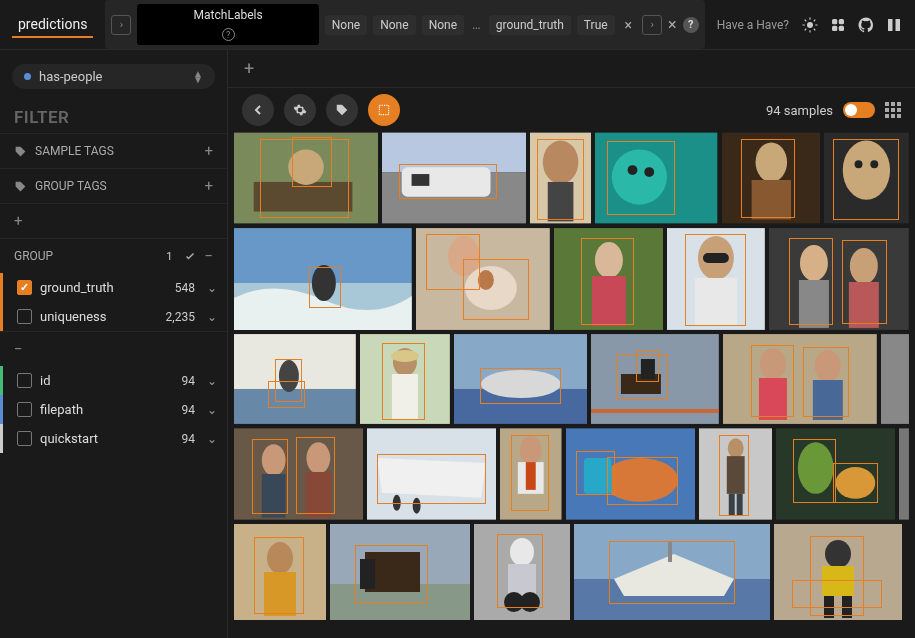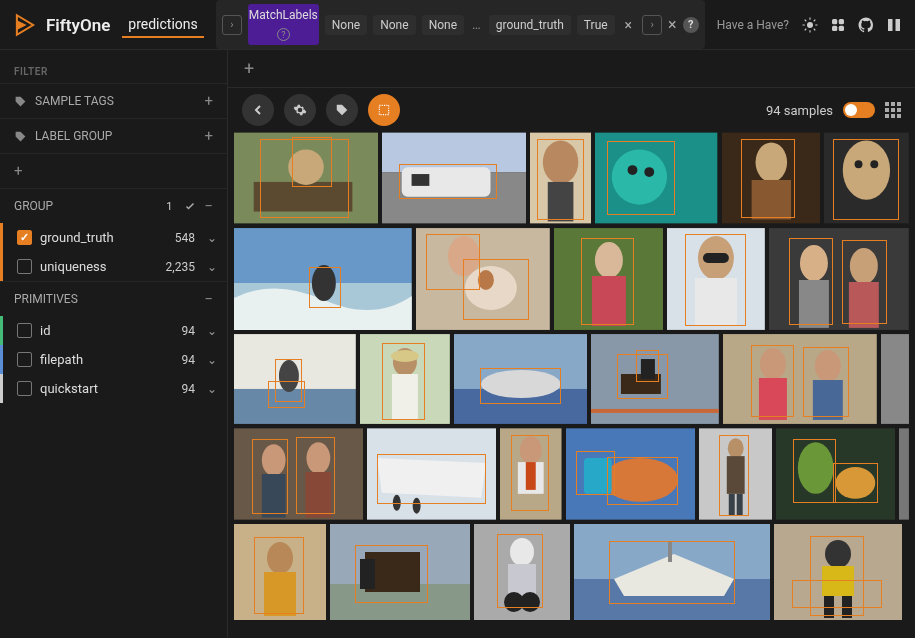--- a/index.html
+++ b/index.html
@@ -51,21 +51,21 @@
 .fb-chip {
   background: #3a3a3a;
   border-radius: 3px;
   padding: 4px 8px;
   font-size: 12px;
   color: #ddd;
   display: flex;
   align-items: center;
   gap: 6px;
 }
-.fb-chip.main { background: #4c1d95; }
+.fb-chip.main { background: #000000; }
 .fb-info-icon {
   width: 13px; height: 13px; border-radius: 50%;
   border: 1px solid #888; font-size: 9px;
   display: inline-flex; align-items: center; justify-content: center; color: #888;
 }
 .fb-pill {
   background: #2e2e2e;
   padding: 3px 7px;
   border-radius: 3px;
   font-size: 12px;
@@ -102,21 +102,21 @@
   display: flex;
   align-items: center;
   gap: 8px;
   font-size: 13px;
   color: #ccc;
   position: relative;
 }
 .view-dot { width: 7px; height: 7px; background: #5b8dd6; border-radius: 50%; }
 .sort-arrows { margin-left: auto; color: #888; font-size: 10px; display: flex; flex-direction: column; line-height: 6px; }
 .filter-title {
-  color: #666; font-size: 10px; font-weight: 600;
+  color: #666; font-size: 17px; font-weight: 600;
   padding: 8px 14px 6px;
   letter-spacing: 0.5px;
 }
 .side-section {
   display: flex; align-items: center;
   padding: 8px 14px;
   color: #aaa;
   font-size: 12px;
   border-top: 1px solid #262626;
   gap: 8px;
@@ -210,27 +210,20 @@
 .bbox {
   position: absolute; border: 1.5px solid #e67e22;
 }
 </style>
 </head>
 <body>
 
 <div class="app">
 
   <div class="header">
-    <div class="logo-wrap">
-      <svg class="logo-icon" viewBox="0 0 32 32">
-        <polygon points="6,4 26,16 6,28" fill="none" stroke="#e67e22" stroke-width="2.5"></polygon>
-        <polygon points="6,10 18,16 6,22" fill="#e67e22"></polygon>
-      </svg>
-      <span class="brand">FiftyOne</span>
-    </div>
     <span class="dataset-name">predictions</span>
 
     <div class="filter-bar">
       <div class="fb-nav">›</div>
       <div class="fb-chip main">
         <span>MatchLabels</span>
         <span class="fb-info-icon">?</span>
       </div>
       <div class="fb-pill">None</div>
       <div class="fb-pill">None</div>
@@ -261,35 +254,43 @@
         </svg>
       <svg class="header-icon" viewBox="0 0 24 24" fill="currentColor">
           <path d="M4 4h6v16H4zM14 4h6v16h-6z"></path>
         </svg>
     </div>
   </div>
 
   <div class="body">
 
     <div class="sidebar">
+      <div class="view-selector">
+        <span class="view-dot"></span>
+        <span>has-people</span>
+        <span class="sort-arrows">
+            <span>▲</span>
+            <span>▼</span>
+          </span>
+      </div>
 
       <div class="filter-title">FILTER</div>
 
       <div class="side-section">
         <svg class="tag-icon" viewBox="0 0 24 24">
             <path d="M21 12l-9 9-9-9V3h9z"></path>
           </svg>
         <span class="label">SAMPLE TAGS</span>
         <span class="plus">+</span>
       </div>
       <div class="side-section">
         <svg class="tag-icon" viewBox="0 0 24 24">
             <path d="M21 12l-9 9-9-9V3h9z"></path>
           </svg>
-        <span class="label">LABEL GROUP</span>
+        <span class="label">GROUP TAGS</span>
         <span class="plus">+</span>
       </div>
       <div class="side-section">
         <span class="plus">+</span>
       </div>
       <div class="side-section">
         <span class="label">GROUP</span>
         <span class="badge">1</span>
         <svg class="check-icon" viewBox="0 0 24 24" fill="none" stroke="currentColor" stroke-width="3">
             <path d="M5 13l4 4L19 7"></path>
@@ -304,21 +305,20 @@
         <span class="chev">⌄</span>
       </div>
       <div class="side-item pred">
         <div class="checkbox"></div>
         <span class="name">uniqueness</span>
         <span class="count">2,235</span>
         <span class="chev">⌄</span>
       </div>
 
       <div class="side-section">
-        <span class="label">PRIMITIVES</span>
         <span class="minus">−</span>
       </div>
       <div class="side-item prim-id">
         <div class="checkbox"></div>
         <span class="name">id</span>
         <span class="count">94</span>
         <span class="chev">⌄</span>
       </div>
       <div class="side-item prim-fp">
         <div class="checkbox"></div>

